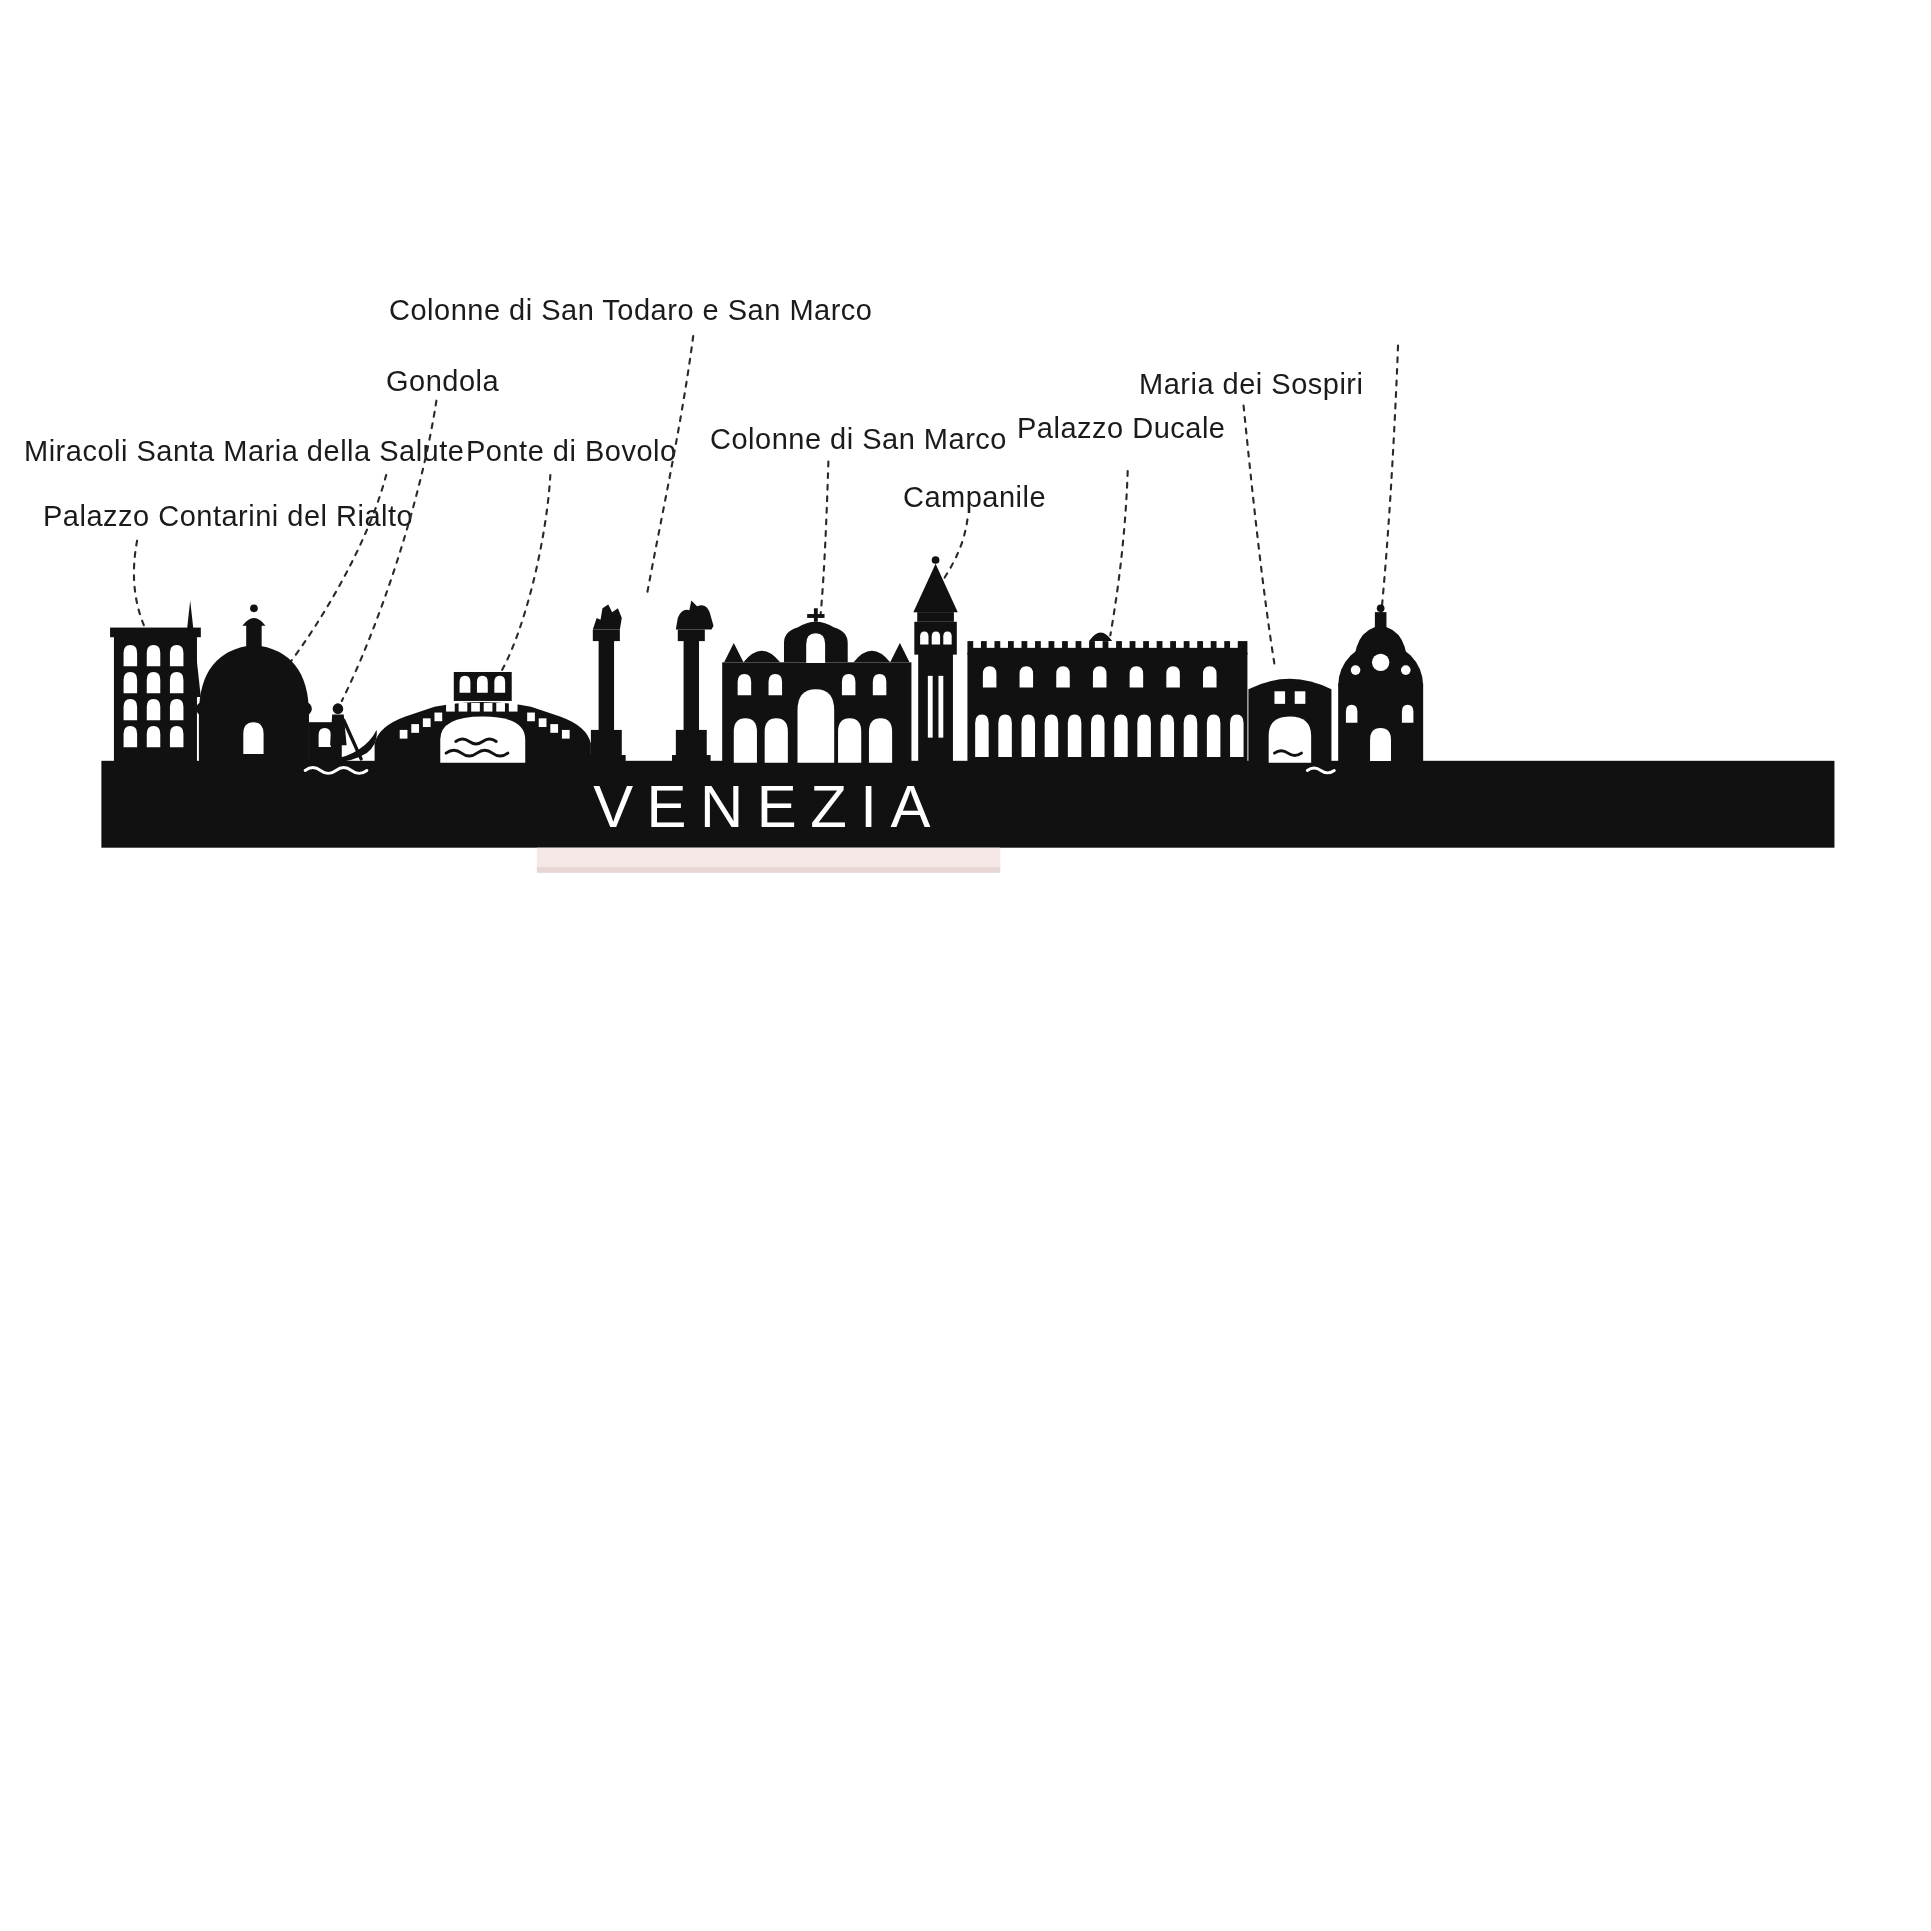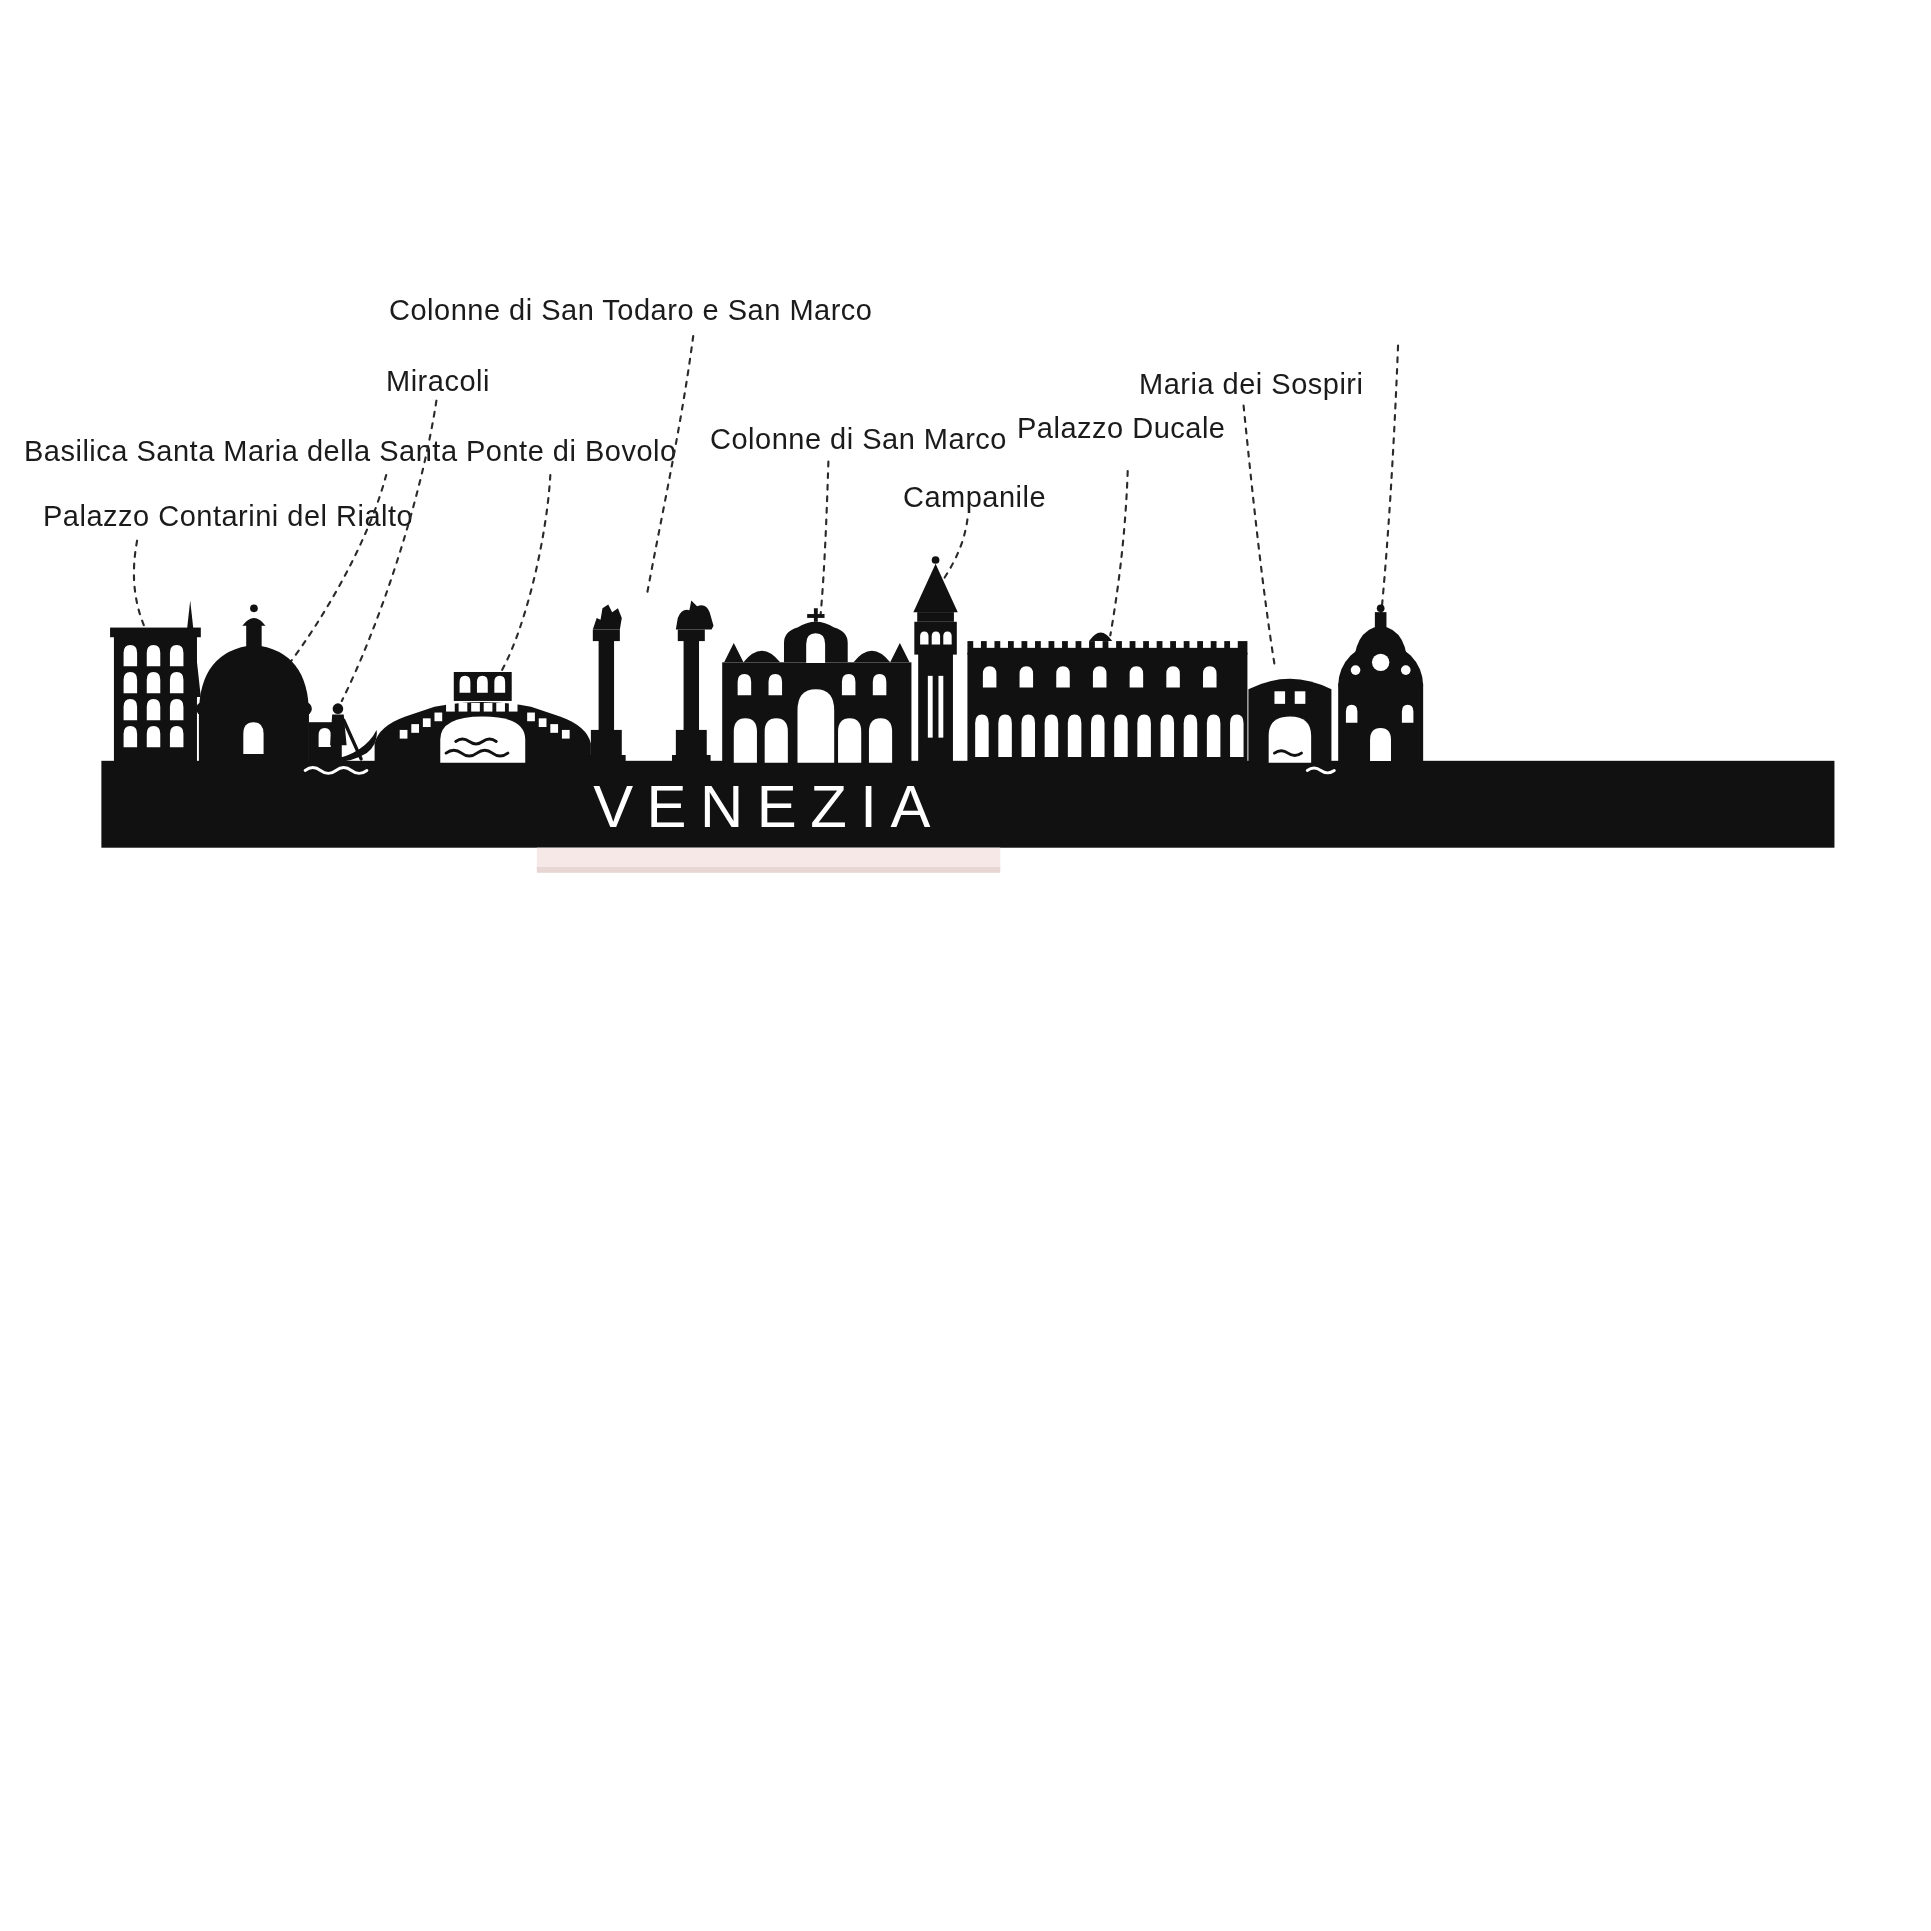--- a/index.html
+++ b/index.html
@@ -44,23 +44,23 @@
     font-size:62px;
     letter-spacing:14px;
   }
 </style>
 </head>
 <body>
 
 <div class="canvas">
 
   <div class="lbl" id="lbl-colonne">Colonne di San Todaro e San Marco</div>
-  <div class="lbl" id="lbl-gondola">Miracoli</div>
+  <div class="lbl" id="lbl-gondola">Gondola</div>
   <div class="lbl" id="lbl-sospiri">Maria dei Sospiri</div>
-  <div class="lbl" id="lbl-salute">Basilica Santa Maria della Santa</div>
+  <div class="lbl" id="lbl-salute">Miracoli Santa Maria della Salute</div>
   <div class="lbl" id="lbl-rialto">Ponte di Bovolo</div>
   <div class="lbl" id="lbl-sanmarco">Colonne di San Marco</div>
   <div class="lbl" id="lbl-ducale">Palazzo Ducale</div>
   <div class="lbl" id="lbl-bovolo">Palazzo Contarini del Rialto</div>
   <div class="lbl" id="lbl-campanile">Campanile</div>
 
   <svg class="art" width="1931" height="1931" viewBox="0 0 2000 2000">
     <defs>
       <path id="arch" d="M0,22 L0,8 Q0,0 7,0 Q14,0 14,8 L14,22 Z"></path>
       <path id="tallarch" d="M0,44 L0,9 Q0,0 7,0 Q14,0 14,9 L14,44 Z"></path>

